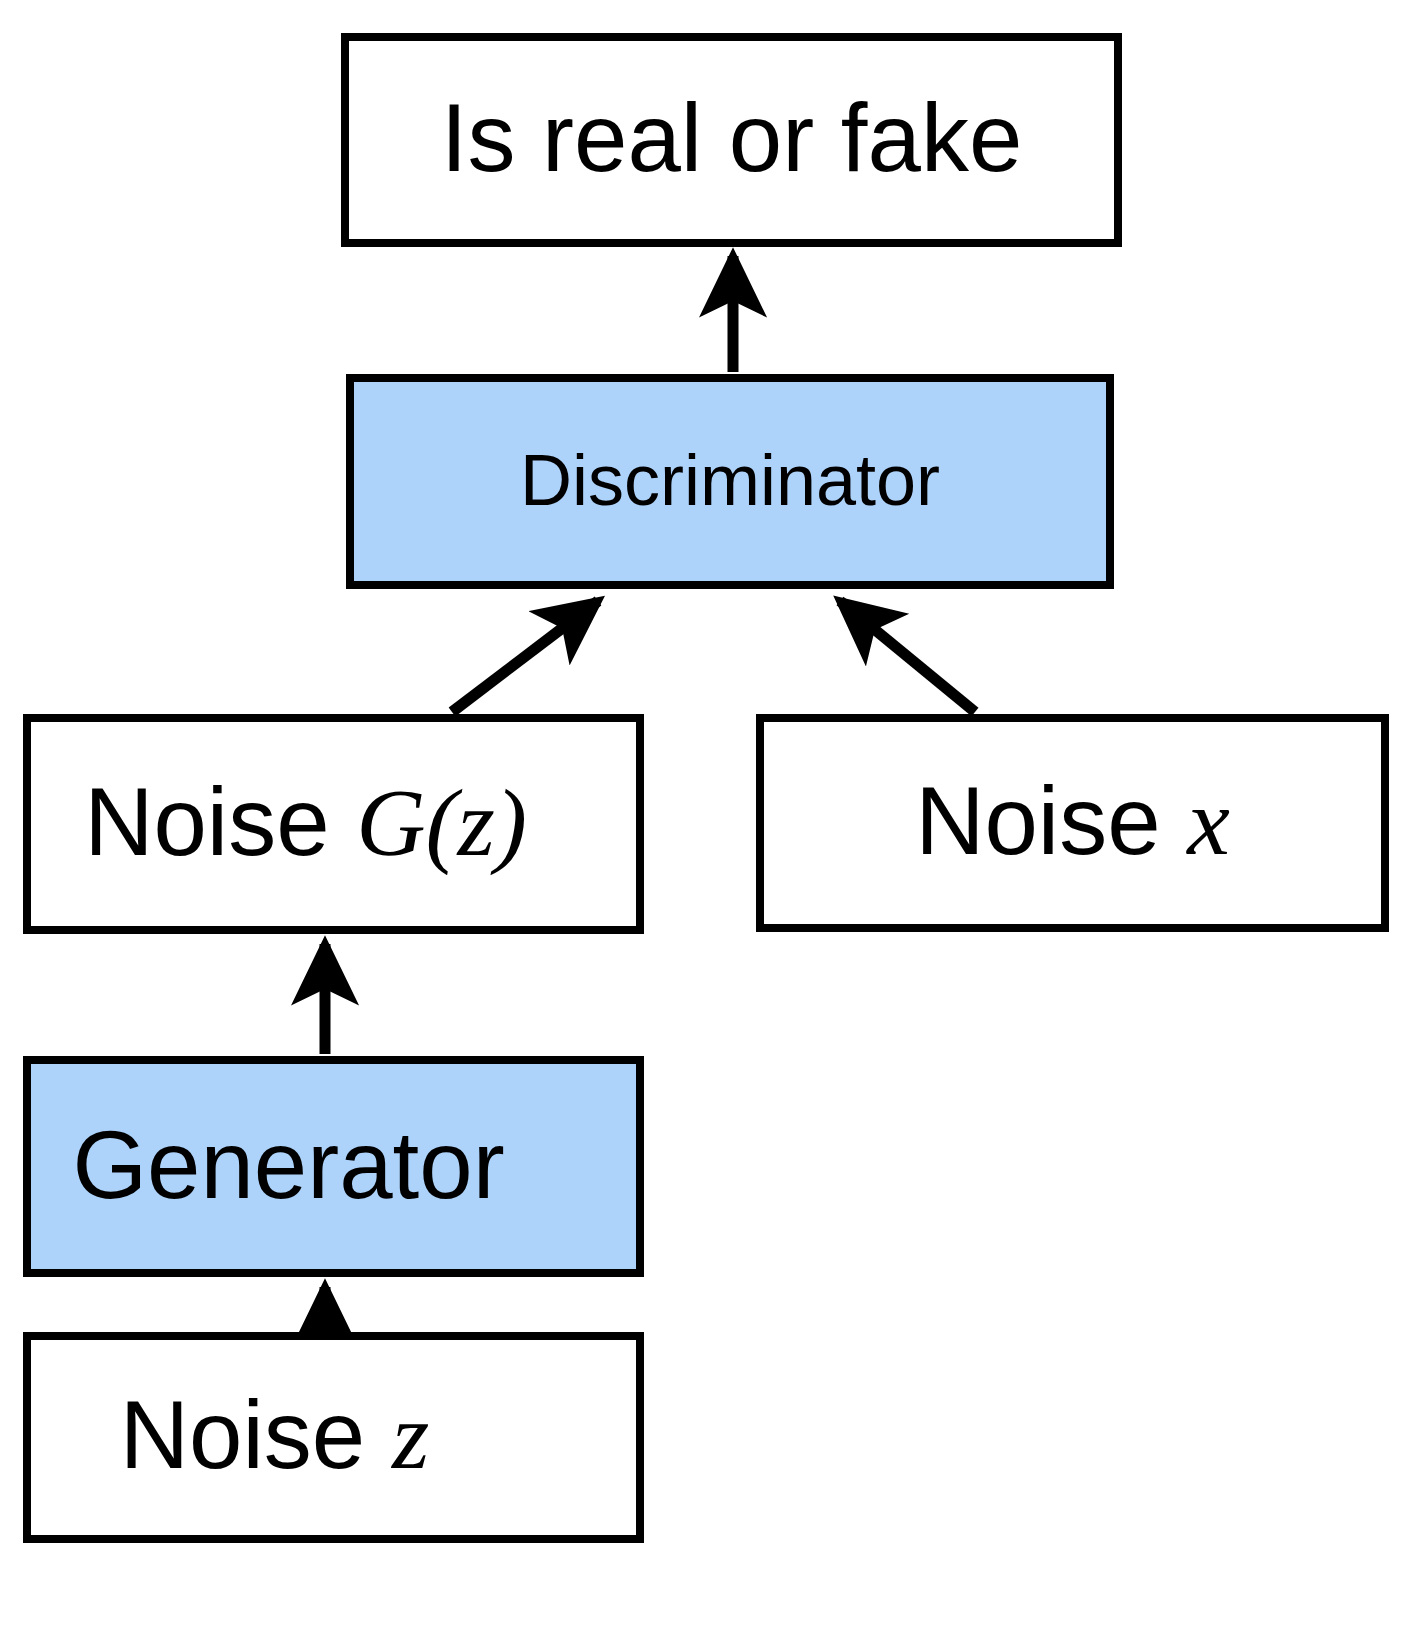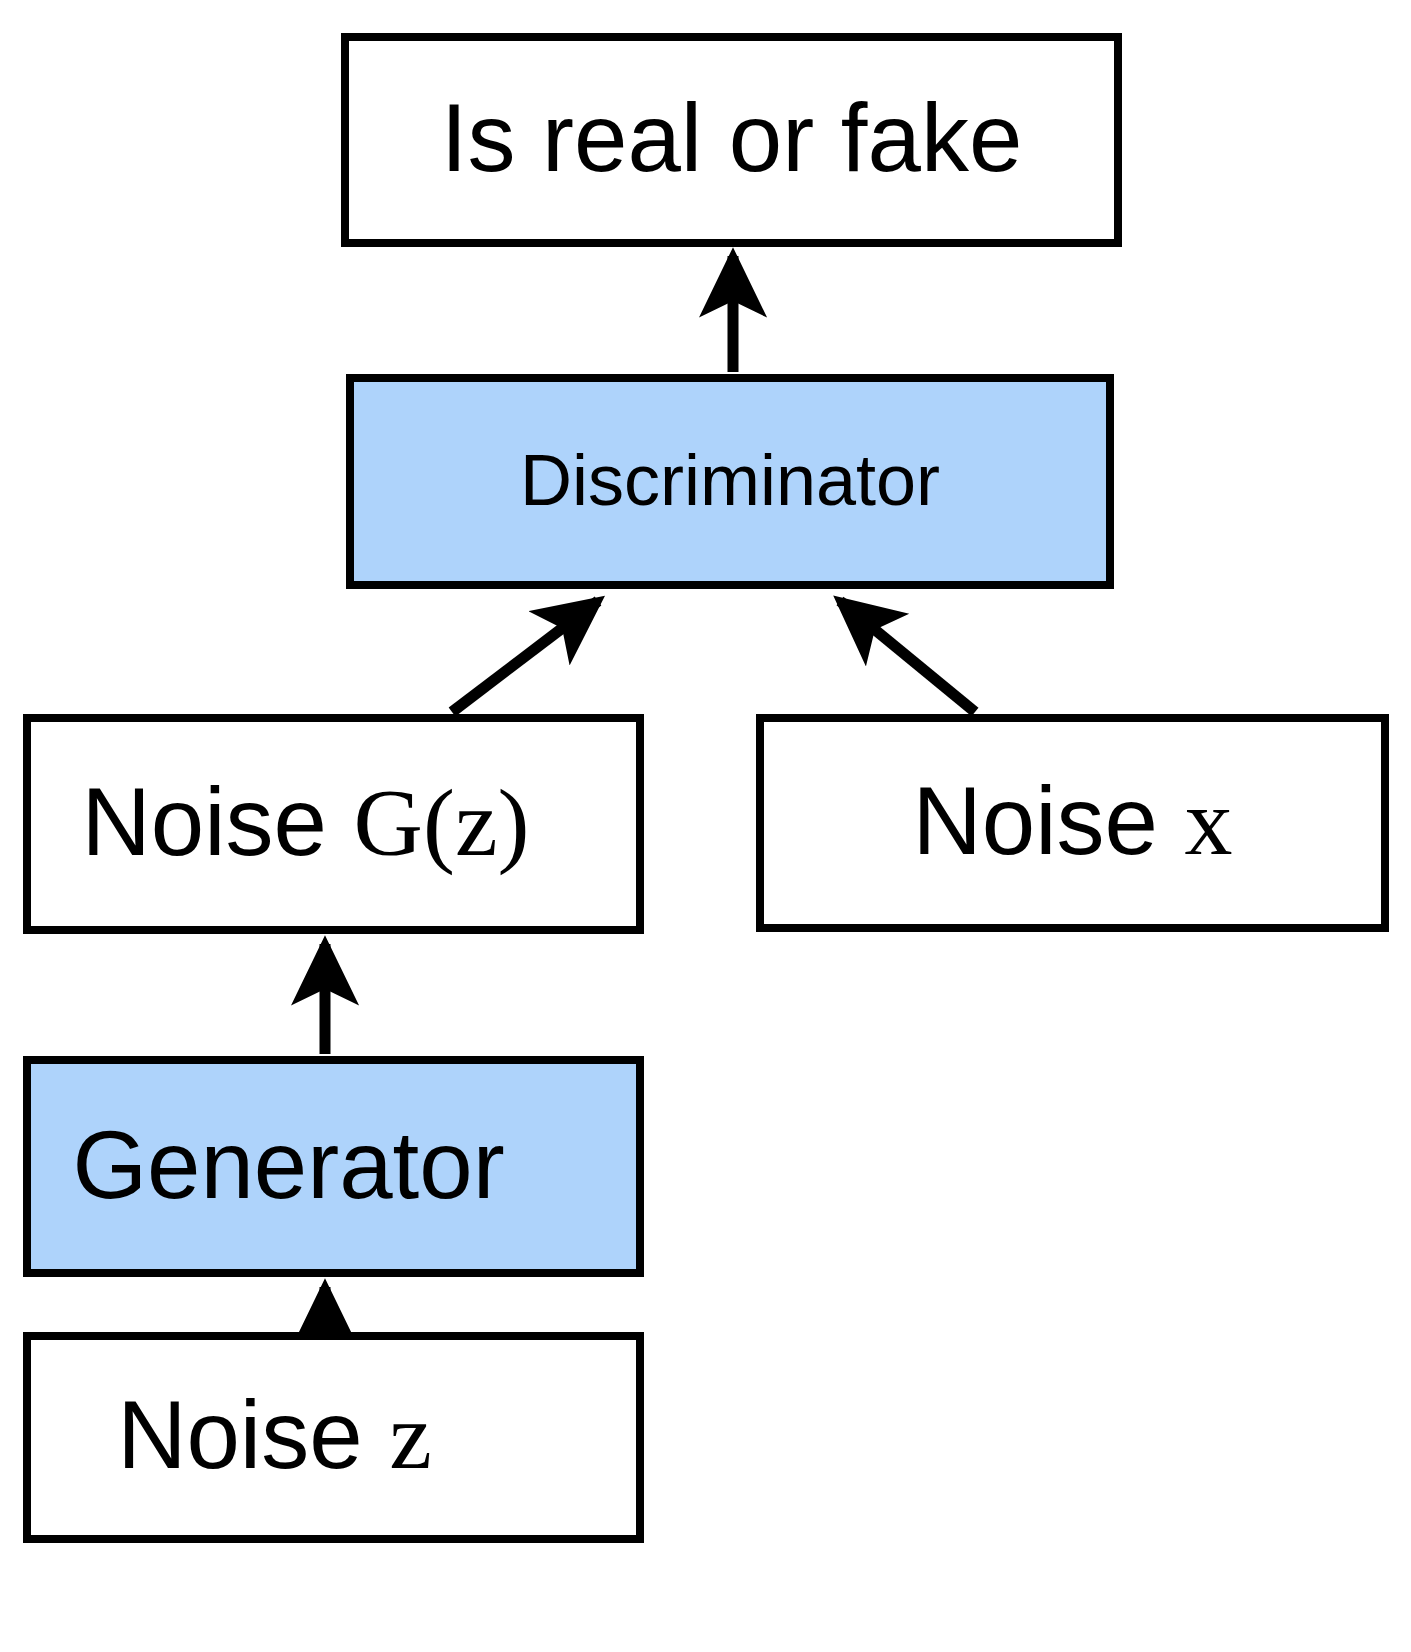--- a/index.html
+++ b/index.html
@@ -36,20 +36,21 @@
     background: #ffffff;
   }
   .node-label {
     font-family: "Liberation Sans", sans-serif;
     color: #000000;
     white-space: nowrap;
     line-height: 1;
   }
   .label-math {
     font-family: "Liberation Serif", serif;
+    font-style: italic;
     text-align: center;
   }
   .label-sans {
     font-family: "Liberation Sans", sans-serif;
     font-style: normal;
   }
 
   
   #node-output {
     left: 341px;  top: 33px;   width: 781px;  height: 214px;

